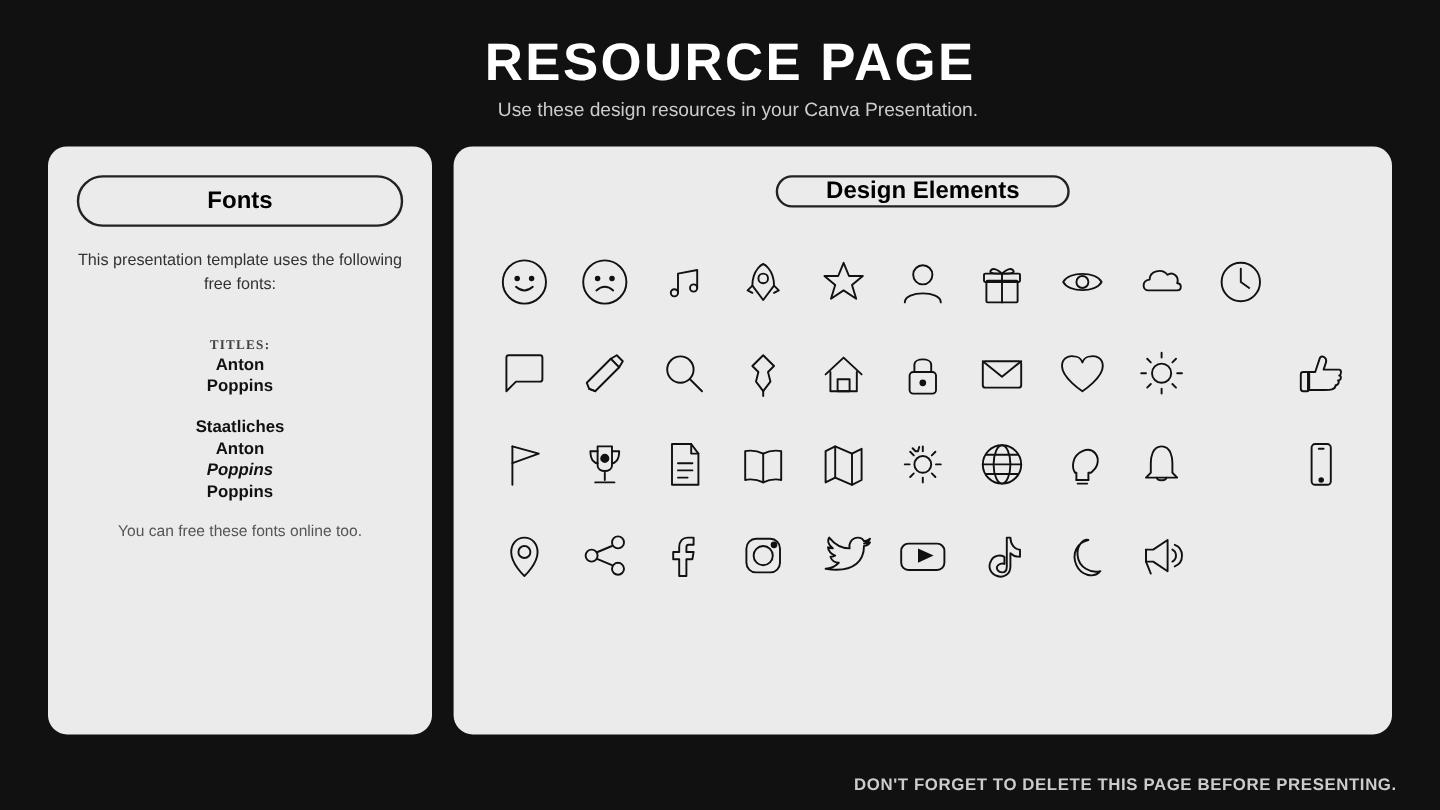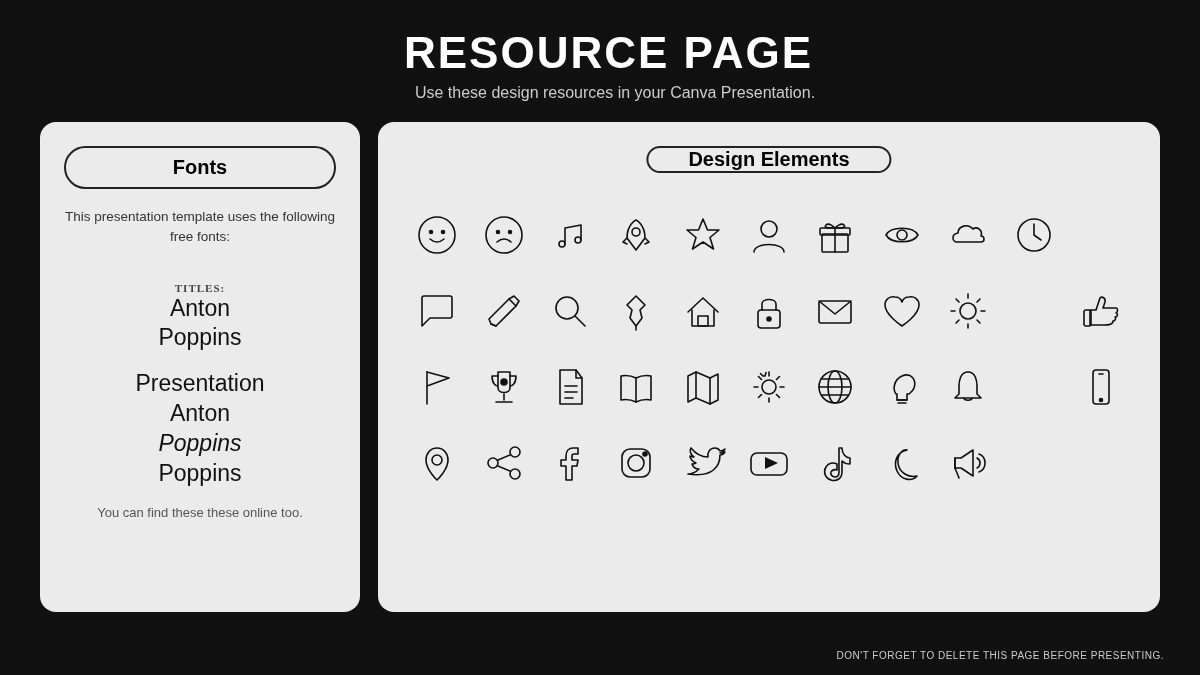--- a/index.html
+++ b/index.html
@@ -79,22 +79,22 @@
       font-size: 11px;
       font-weight: 700;
       letter-spacing: 1px;
       color: #444;
       text-transform: uppercase;
       font-family: Liberation Serif, serif;
     }
 
     .font-name {
       display: block;
-      font-size: 23px;
-      font-weight: 400;
+      font-size: 14px;
+      font-weight: 700;
       color: #111;
       line-height: 1.3;
     }
 
     .font-name.anton { font-family: 'Arial Black', Arial, sans-serif; }
     .font-name.poppins { font-style: normal; }
     .font-name.staatliches { font-family: 'Arial Narrow', Arial, sans-serif; }
     .font-name.knewave { font-style: italic; }
 
     .online-note {
@@ -147,22 +147,22 @@
       fill: none;
       stroke-width: 1.6;
       stroke-linecap: round;
       stroke-linejoin: round;
     }
 
     .footer-note {
       position: absolute;
       bottom: 14px;
       right: 36px;
-      font-size: 10px;
-      font-weight: 400;
+      font-size: 14px;
+      font-weight: 700;
       color: #cccccc;
       letter-spacing: 0.5px;
       text-transform: uppercase;
     }
   </style>
 </head>
 <body>
 
 <div class="header">
   <h1>RESOURCE PAGE</h1>
@@ -175,27 +175,27 @@
     <div class="panel-title">Fonts</div>
     <p class="desc">This presentation template uses the following free fonts:</p>
 
     <div class="font-group">
       <div class="font-label">TITLES:</div>
       <span class="font-name anton">Anton</span>
       <span class="font-name poppins">Poppins</span>
     </div>
 
     <div class="font-group">
-      <span class="font-name staatliches">Presentation</span>
+      <span class="font-name staatliches">Staatliches</span>
       <span class="font-name anton">Anton</span>
       <span class="font-name knewave">Poppins</span>
       <span class="font-name poppins">Poppins</span>
     </div>
 
-    <p class="online-note">You can find these these online too.</p>
+    <p class="online-note">You can free these fonts online too.</p>
   </div>
 
   <div class="right-panel">
     <div class="design-elements-title">Design Elements</div>
 
     <div class="icons-grid">
 
       <div class="icon-cell">
         <svg viewBox="0 0 46 46">
             <circle cx="23" cy="23" r="18"></circle>

